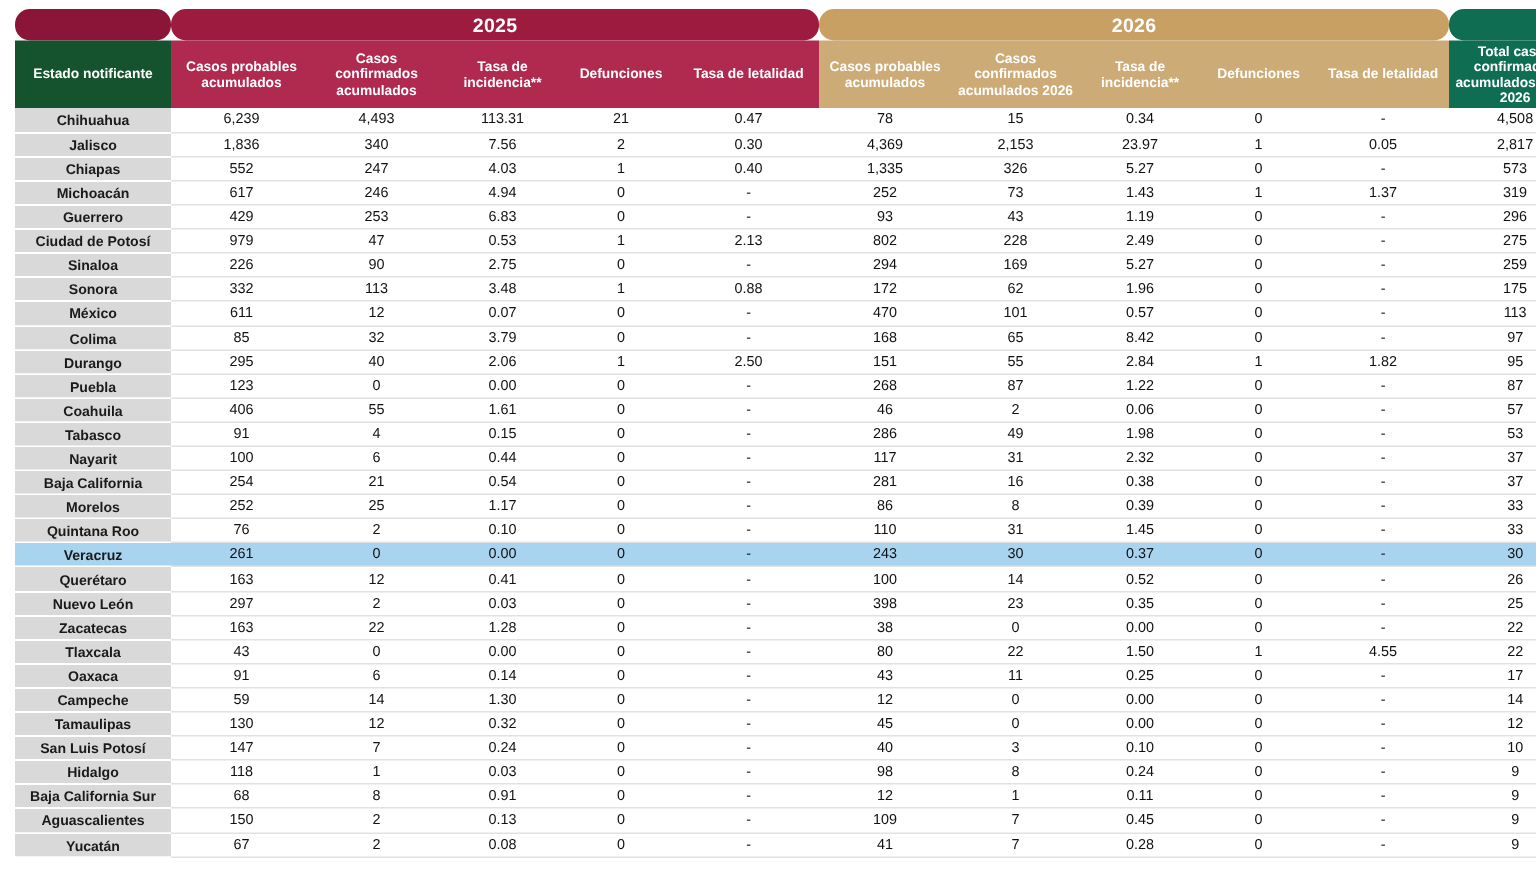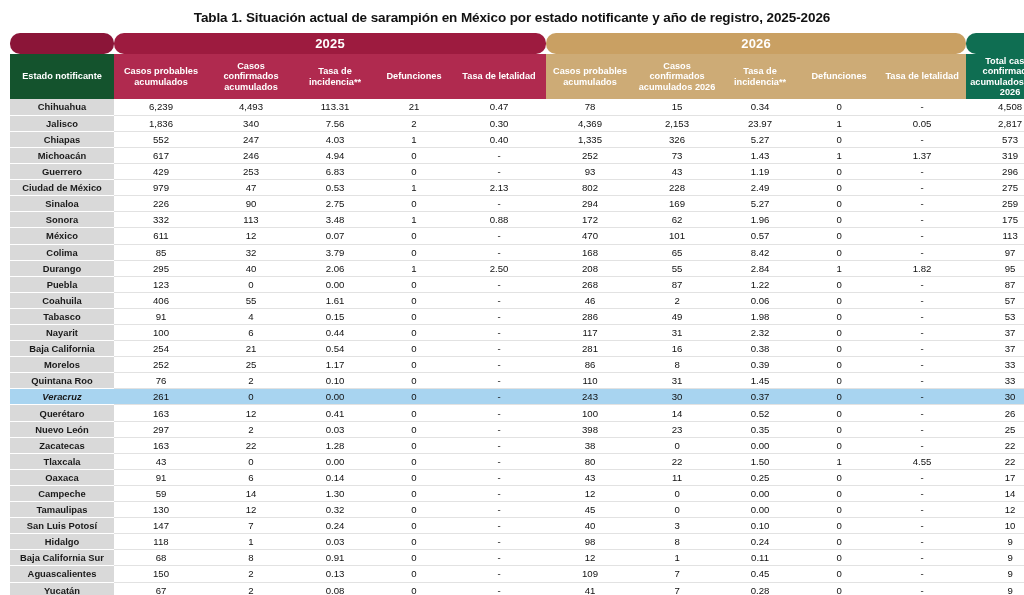--- a/index.html
+++ b/index.html
@@ -83,28 +83,27 @@
   td.state {
     background: #d9d9d9;
     font-weight: bold;
     text-align: center;
     font-size: 9.4px;
     border-bottom: 1px solid #ffffff;
     color: #1a1a1a;
     margin-left: 15px;
   }
   tr.row.hl td { background: #a8d4f0; }
-  tr.row.hl td.state { background: #a8d4f0; font-style: italic; }
+  tr.row.hl td.state { background: #a8d4f0; }
 </style>
 </head>
 <body>
 
 <div id="page">
 
-  <div id="title">Tabla 1. Situación actual de sarampión en México por estado notificante y año de registro, 2025-2026</div>
 
   <table class="tbl">
     <colgroup>
       <col style="width:104px">
       <col style="width:94px">
         <col style="width:86px">
         <col style="width:82px">
         <col style="width:76px">
         <col style="width:94px">
       <col style="width:88px">
@@ -201,21 +200,21 @@
           <td>0</td>
           <td>-</td>
           <td>93</td>
           <td>43</td>
           <td>1.19</td>
           <td>0</td>
           <td>-</td>
           <td>296</td>
         </tr>
         <tr class="row">
-          <td class="state">Ciudad de México</td>
+          <td class="state">Ciudad de Potosí</td>
           <td>979</td>
           <td>47</td>
           <td>0.53</td>
           <td>1</td>
           <td>2.13</td>
           <td>802</td>
           <td>228</td>
           <td>2.49</td>
           <td>0</td>
           <td>-</td>
@@ -277,21 +276,21 @@
           <td>-</td>
           <td>97</td>
         </tr>
         <tr class="row">
           <td class="state">Durango</td>
           <td>295</td>
           <td>40</td>
           <td>2.06</td>
           <td>1</td>
           <td>2.50</td>
-          <td>208</td>
+          <td>151</td>
           <td>55</td>
           <td>2.84</td>
           <td>1</td>
           <td>1.82</td>
           <td>95</td>
         </tr>
         <tr class="row">
           <td class="state">Puebla</td>
           <td>123</td>
           <td>0</td>

